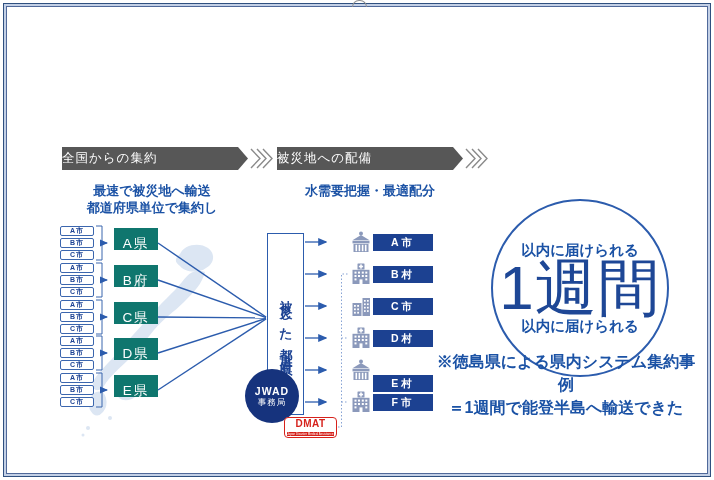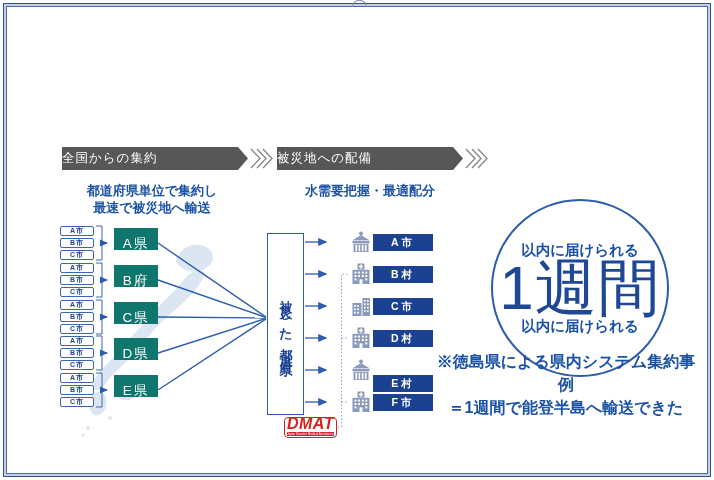--- a/index.html
+++ b/index.html
@@ -37,21 +37,21 @@
         justify-content:center;z-index:3;}
   .affected span{writing-mode:vertical-rl;text-orientation:upright;font-weight:700;
         font-size:13px;letter-spacing:5px;color:#1d4394;}
   .jwad{position:absolute;left:245px;top:369px;width:54px;height:54px;border-radius:50%;
         background:#16337d;color:#fff;display:flex;flex-direction:column;align-items:center;
         justify-content:center;z-index:5;text-align:center;}
   .jwad-l1{font-weight:700;font-size:10.5px;line-height:12px;letter-spacing:1px;}
   .jwad-l2{font-size:8.5px;line-height:11px;letter-spacing:1px;}
   .dmat{position:absolute;left:284px;top:417px;width:53px;height:21px;background:#fff;
         border:1.5px solid #d6221c;border-radius:4px;box-sizing:border-box;z-index:6;text-align:center;}
-  .dmat-word{font-style:italic;font-weight:800;font-size:16px;line-height:12px;color:#d6221c;letter-spacing:.5px;}
+  .dmat-word{font-weight:800;font-size:10px;line-height:12px;color:#d6221c;letter-spacing:.5px;}
   .dmat-strip{position:absolute;left:2px;right:2px;bottom:1px;height:4.5px;background:#d6221c;
         color:#fff;font-size:3px;line-height:4.5px;overflow:hidden;white-space:nowrap;}
   .bicon{position:absolute;left:349px;width:24px;height:21px;z-index:3;fill:#8b99bb;}
   .dest-box{position:absolute;left:373px;width:60px;height:17px;background:#1c4191;z-index:3;
         color:#fff;font-weight:700;font-size:10.5px;line-height:17px;text-align:center;letter-spacing:3px;}
   .hl-circle{position:absolute;left:491px;top:199px;width:178px;height:178px;border-radius:50%;
         background:#fff;border:2px solid #2c5cad;box-sizing:border-box;z-index:3;
         display:flex;flex-direction:column;align-items:center;justify-content:center;text-align:center;}
   .hl-small{font-weight:700;font-size:14.5px;line-height:18px;color:#1b52a5;}
   .hl-big{font-weight:500;font-size:62px;line-height:52px;color:#1e4796;margin:3px 0;letter-spacing:1px;}
@@ -80,22 +80,22 @@
   <div class="banner banner-right">被災地への配備</div>
   <svg class="chevrons chev-right" width="26" height="25">
     <g fill="none" stroke="#8a8a8a" stroke-width="1.4">
       <path d="M2 3 L11 12.5 L2 22"></path>
         <path d="M8 3 L17 12.5 L8 22"></path>
         <path d="M14 3 L23 12.5 L14 22"></path>
     </g>
   </svg>
 
   <div class="subtitle subtitle-left">
+    <div>最速で被災地へ輸送</div>
     <div>都道府県単位で集約し</div>
-    <div>最速で被災地へ輸送</div>
   </div>
   <div class="subtitle subtitle-right">
     <div>水需要把握・最適配分</div>
   </div>
 
   <svg class="map" width="190" height="200" viewBox="0 0 190 200">
     <g fill="#dce6f3">
       <path d="M100 14 C104 4 120 2 128 8 C136 14 134 24 126 28 C118 34 104 32 100 26 C94 22 95 18 100 14 Z"></path>
       <path d="M125 32 C122 44 114 52 104 62 C94 72 84 78 74 90 C66 100 58 110 48 120 C40 128 30 136 24 146 C18 154 10 150 14 140 C20 130 30 122 38 112 C48 100 58 90 68 78 C80 64 94 52 102 42 C108 34 114 28 125 32 Z"></path>
       <path d="M40 152 q8 -4 14 0 q4 4 -2 7 q-8 3 -13 -1 q-3 -3 1 -6 Z"></path>
@@ -170,20 +170,24 @@
 
   <div class="src-box" style="top:373px">A市</div>
   <div class="src-box" style="top:385px">B市</div>
   <div class="src-box" style="top:397px">C市</div>
   <div class="hub-box" style="top:375px">E県</div>
 
   <div class="affected">
     <span>被災した都道府県</span>
   </div>
 
+  <div class="jwad">
+    <div class="jwad-l1">JWAD</div>
+    <div class="jwad-l2">事務局</div>
+  </div>
   <div class="dmat">
     <div class="dmat-word">DMAT</div>
     <div class="dmat-strip">Japan Disaster Medical Assistance Team</div>
   </div>
 
   <svg class="bicon" style="top:231px" viewBox="0 0 24 21">
     <circle cx="12" cy="2.6" r="2"></circle>
       <path d="M3.5 9.2 L12 4 L20.5 9.2 Z"></path>
     <rect x="3.5" y="9.8" width="17" height="2.6"></rect>
       <rect x="4.5" y="13" width="15" height="8"></rect>

